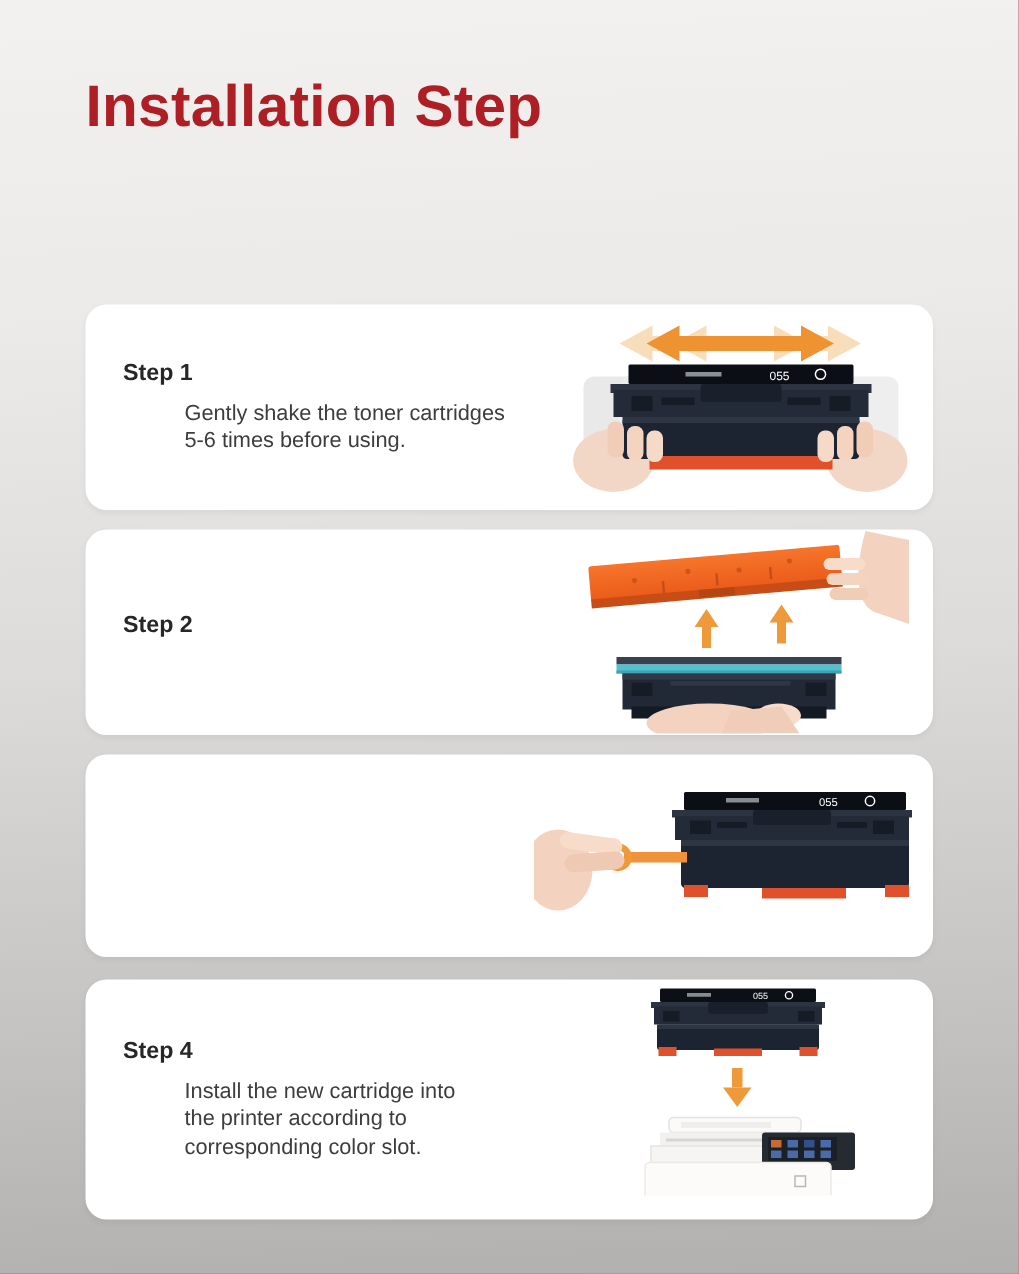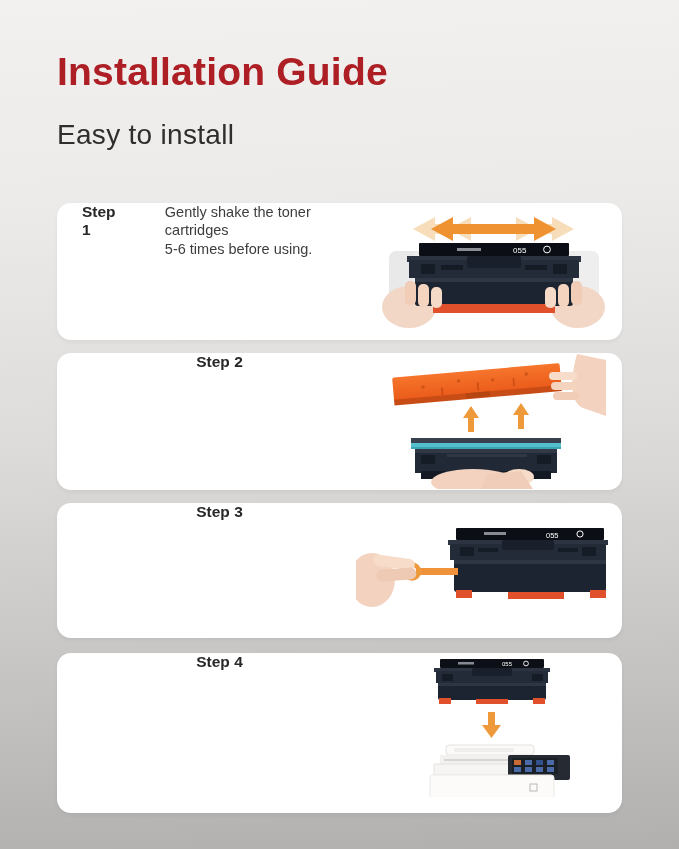--- a/index.html
+++ b/index.html
@@ -19,37 +19,36 @@
   .card{
     position:absolute;left:57px;width:565px;background:#ffffff;
     border-radius:14px;overflow:hidden;box-shadow:0 2px 4px rgba(0,0,0,0.05);
   }
   .card.c1{top:203px;height:137px;}
   .card.c2{top:353px;height:137px;}
   .card.c3{top:503px;height:135px;}
   .card.c4{top:653px;height:160px;}
   .card-text{
     position:absolute;left:25px;top:0;height:100%;width:275px;
-    display:flex;justify-content:center;
+    display:flex;flex-direction:column;justify-content:center;
   }
   .step-label{font-size:15.5px;font-weight:bold;color:#272727;margin-bottom:9px;}
   .step-desc{font-size:14.5px;color:#3d3d3d;line-height:1.27;white-space:pre-line;margin-left:41px;}
   .illus{position:absolute;}
   .c1 .illus{top:4px;right:6px;}
   .c2 .illus{top:1px;right:16px;}
   .c3 .illus{top:15px;right:6px;}
   .c4 .illus{top:2px;right:28px;}
 </style>
 </head>
 <body>
 
 <div class="page">
 
-  <div class="title">Installation Guide</div>
-  <div class="subtitle">Easy to install</div>
+  <div class="title">Installation Step</div>
 
   <div class="card c1">
     <div class="card-text">
       <div class="step-label">Step 1</div>
       <div class="step-desc">Gently shake the toner cartridges
 5-6 times before using.</div>
     </div>
     <svg class="illus" width="245" height="130" viewBox="0 0 245 130">
 
       <g>
@@ -150,21 +149,20 @@
       <g>
         <ellipse cx="92" cy="128" rx="42" ry="13" fill="#f3d3c0"></ellipse>
         <ellipse cx="138" cy="123" rx="15" ry="8" fill="#f6dcc9"></ellipse>
         <polygon points="100,135 152,135 140,117 106,120" fill="#f0cdb9"></polygon>
       </g>
     </svg>
   </div>
 
   <div class="card c3">
     <div class="card-text">
-      <div class="step-label">Step 3</div>
     </div>
     <svg class="illus" width="260" height="105" viewBox="0 0 260 105">
 
       <g>
         <rect x="100" y="10" width="148" height="12" rx="1" fill="#0b0e14"></rect>
         <rect x="128" y="14" width="22" height="3" fill="#878c93"></rect>
         <text x="190" y="19.5" font-size="7.5" font-family="Liberation Sans, sans-serif" fill="#ffffff">055</text>
         <circle cx="224" cy="16" r="3.1" fill="none" stroke="#ffffff" stroke-width="1"></circle>
         <rect x="92" y="22" width="160" height="5" fill="#2c3442"></rect>
         <rect x="94" y="26" width="156" height="16" fill="#232a38"></rect>
@@ -189,20 +187,23 @@
         <ellipse cx="16" cy="62" rx="23" ry="27" fill="#f3d3c0"></ellipse>
         <rect x="18" y="36" width="42" height="11" rx="5.5" fill="#f6dcc9" transform="rotate(8 18 36)"></rect>
         <rect x="20" y="52" width="40" height="12" rx="6" fill="#eec9b4" transform="rotate(-4 20 52)"></rect>
       </g>
     </svg>
   </div>
 
   <div class="card c4">
     <div class="card-text">
       <div class="step-label">Step 4</div>
+      <div class="step-desc">Install the new cartridge into
+the printer according to
+corresponding color slot.</div>
     </div>
     <svg class="illus" width="210" height="142" viewBox="0 0 210 142">
 
       <g>
         <rect x="56" y="4" width="104" height="9" rx="1" fill="#0c0f15"></rect>
         <rect x="74" y="7" width="16" height="2.5" fill="#878c93"></rect>
         <text x="118" y="11" font-size="6" font-family="Liberation Sans, sans-serif" fill="#ffffff">055</text>
         <circle cx="142" cy="8.5" r="2.4" fill="none" stroke="#ffffff" stroke-width="0.9"></circle>
         <rect x="50" y="13" width="116" height="4" fill="#2c3442"></rect>
         <rect x="52" y="16" width="112" height="12" fill="#232a38"></rect>

